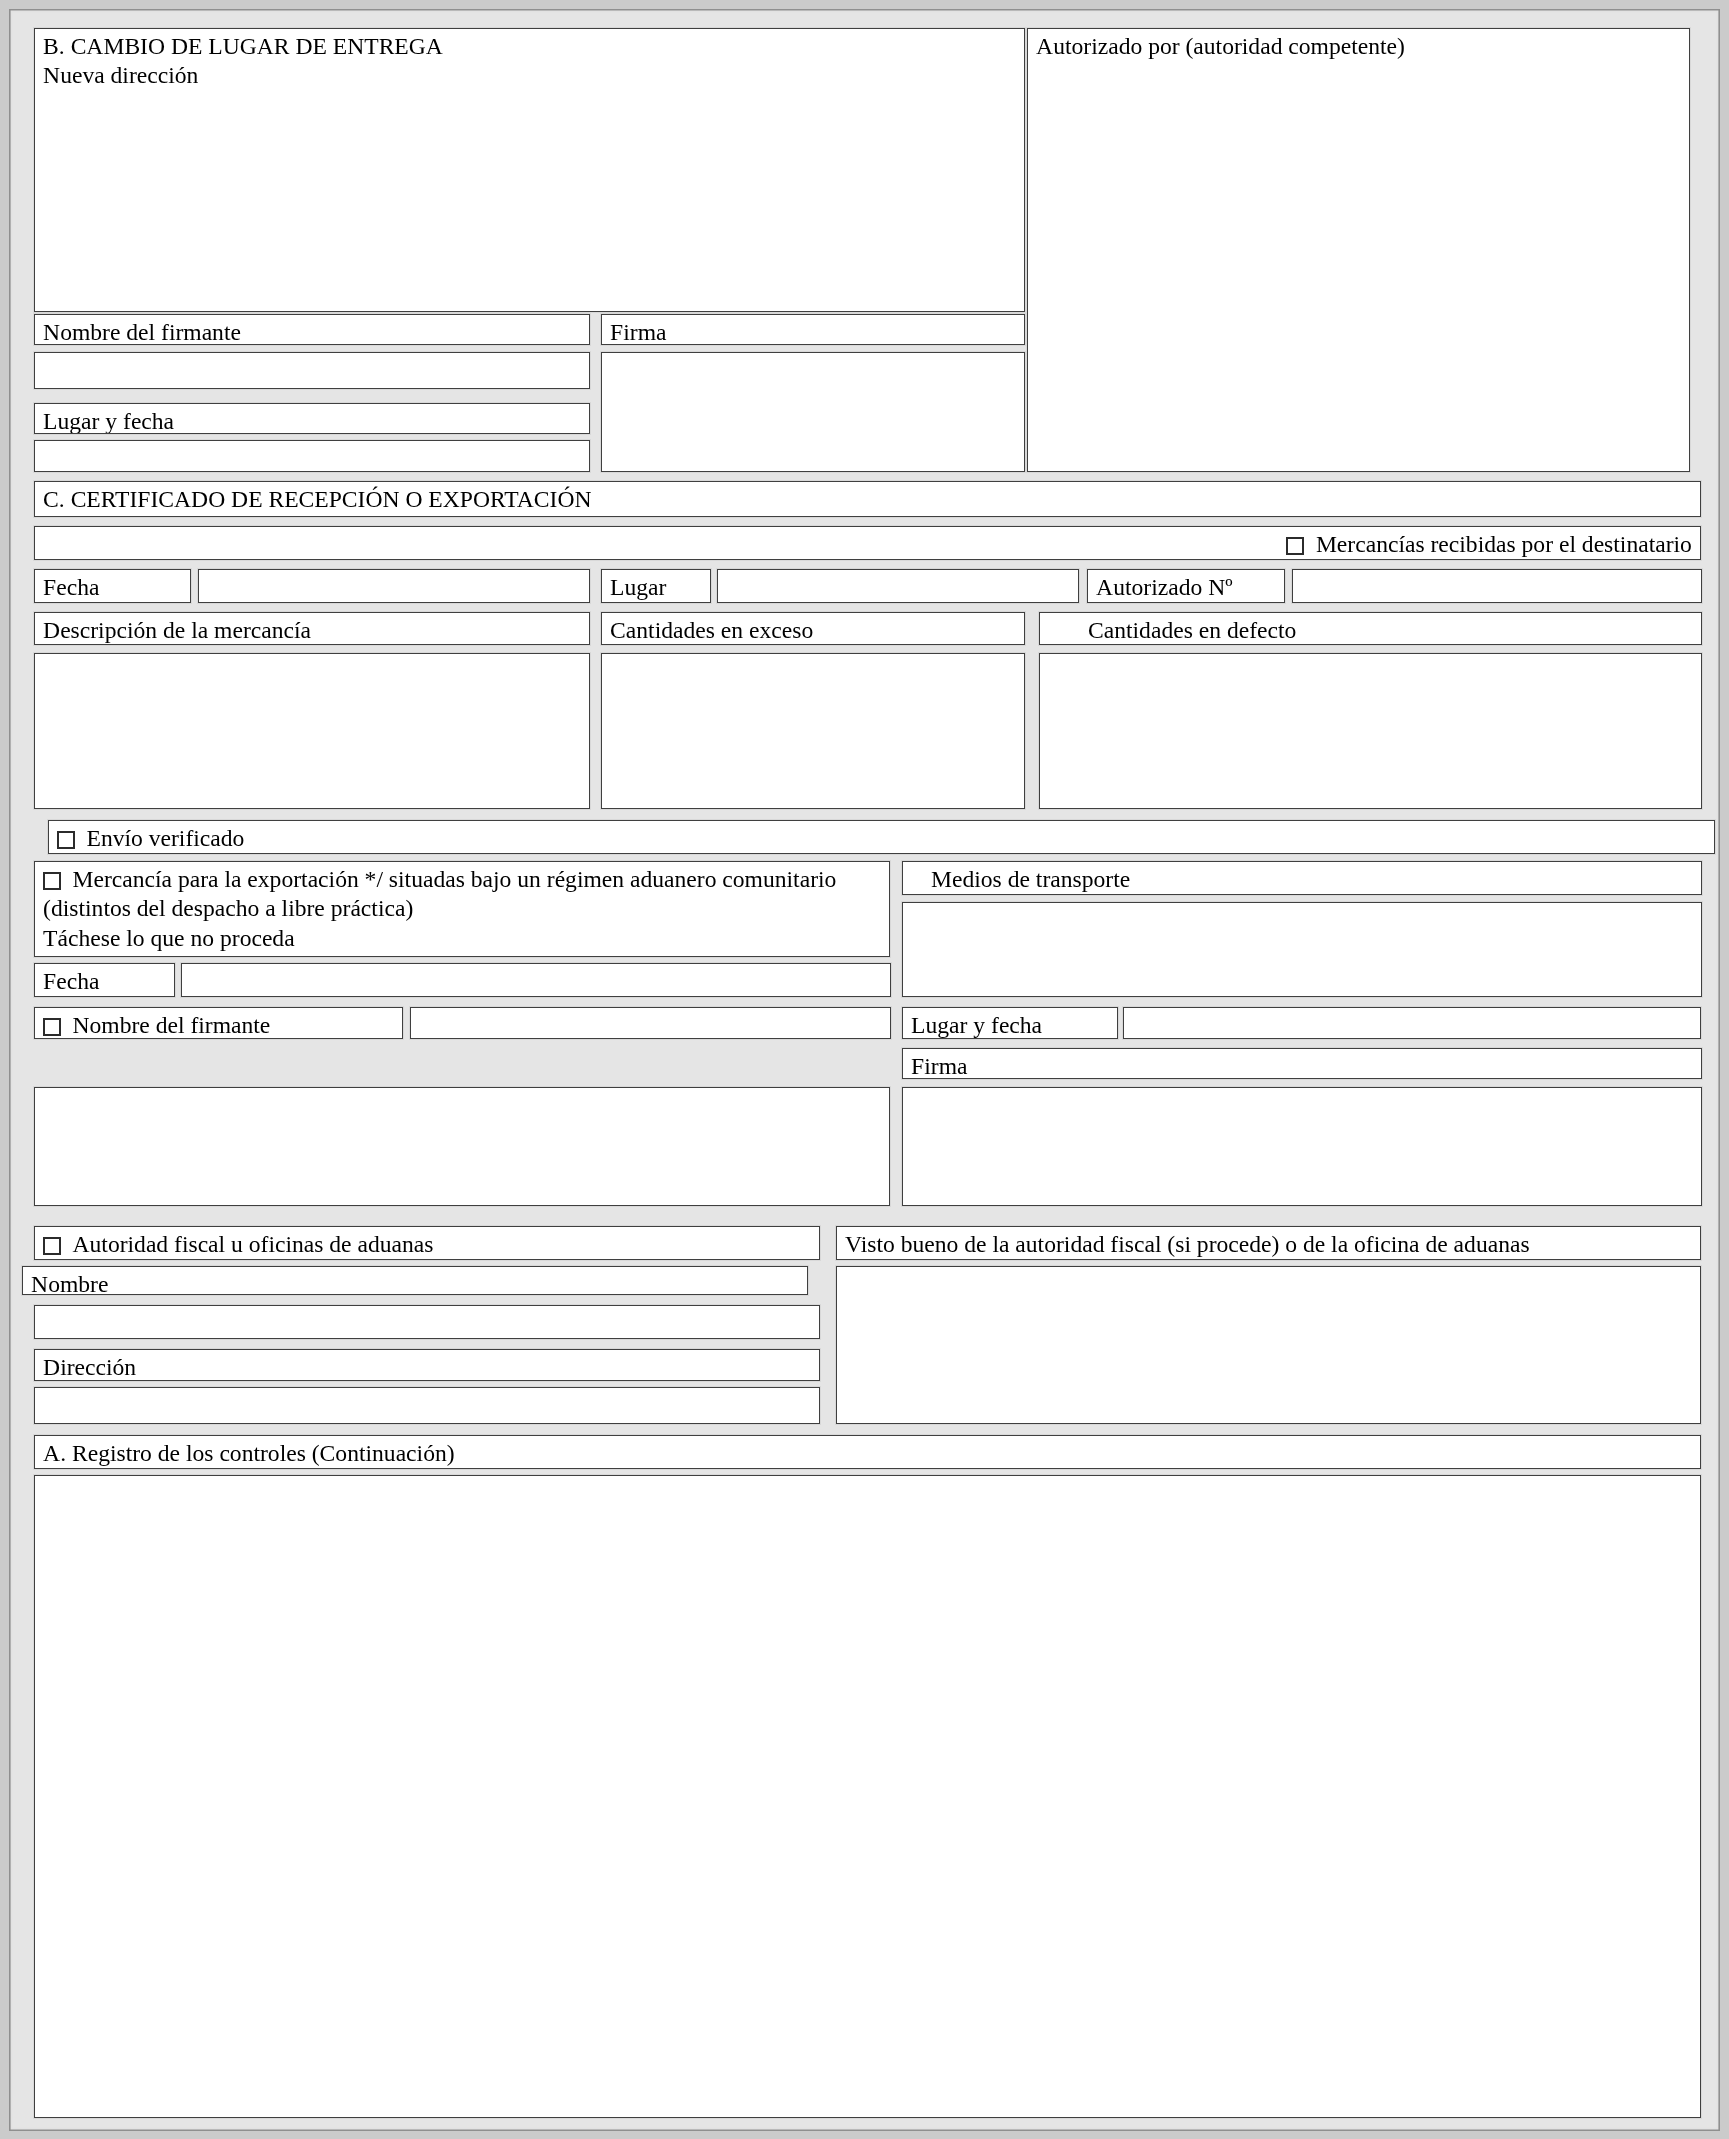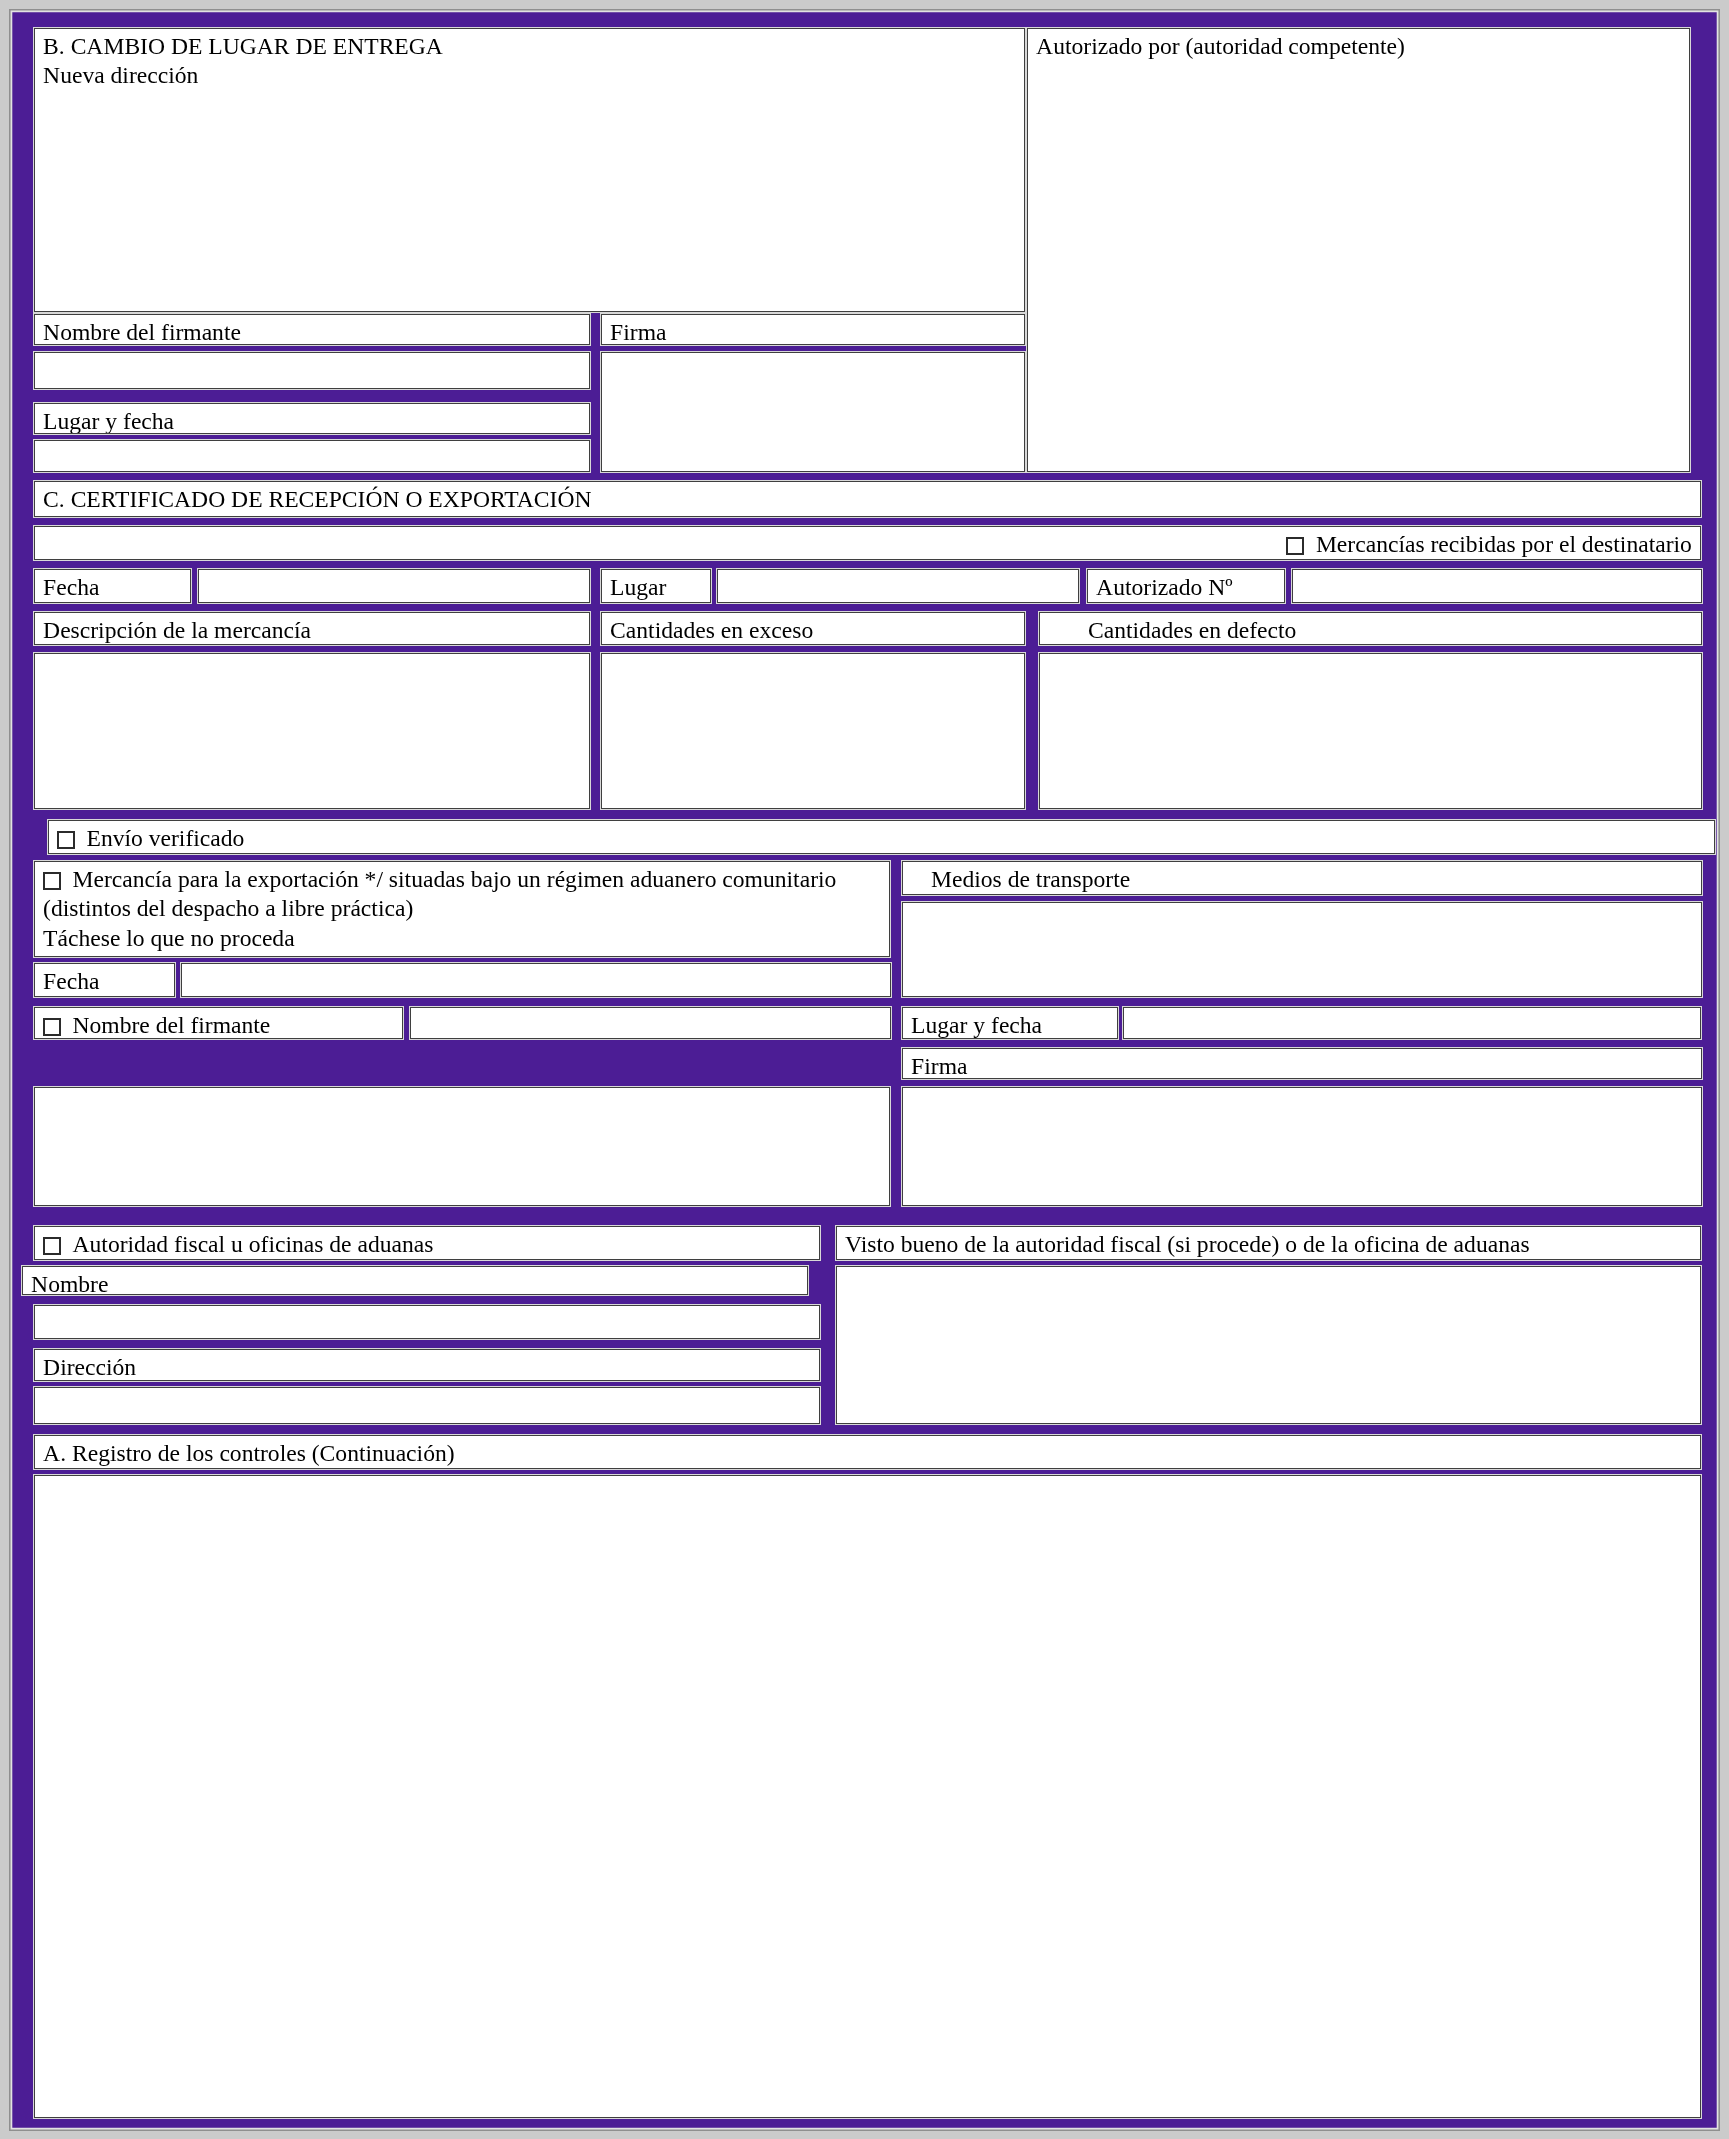--- a/index.html
+++ b/index.html
@@ -1,19 +1,19 @@
 <!DOCTYPE html>
 <html style="font-size:13px"><head>
 <meta charset="utf-8">
 <style>
   html,body { margin:0; padding:0; background:#ffffff; }
   .page {
     position:relative;
     width:1729px; height:2140px;
-    background:#4c1d95;
+    background:#e5e5e5;
     font-family:"Liberation Serif","DejaVu Serif",serif;
     font-size:23.6px;
     color:#000;
     overflow:hidden;
   }
   .frame {
     position:absolute; inset:0;
     border:9px solid #cbcbcb;
     box-shadow: inset 0 0 0 1.6px #8f8f8f, inset 0 0 0 3.3px #e2e2e2;
     pointer-events:none;

